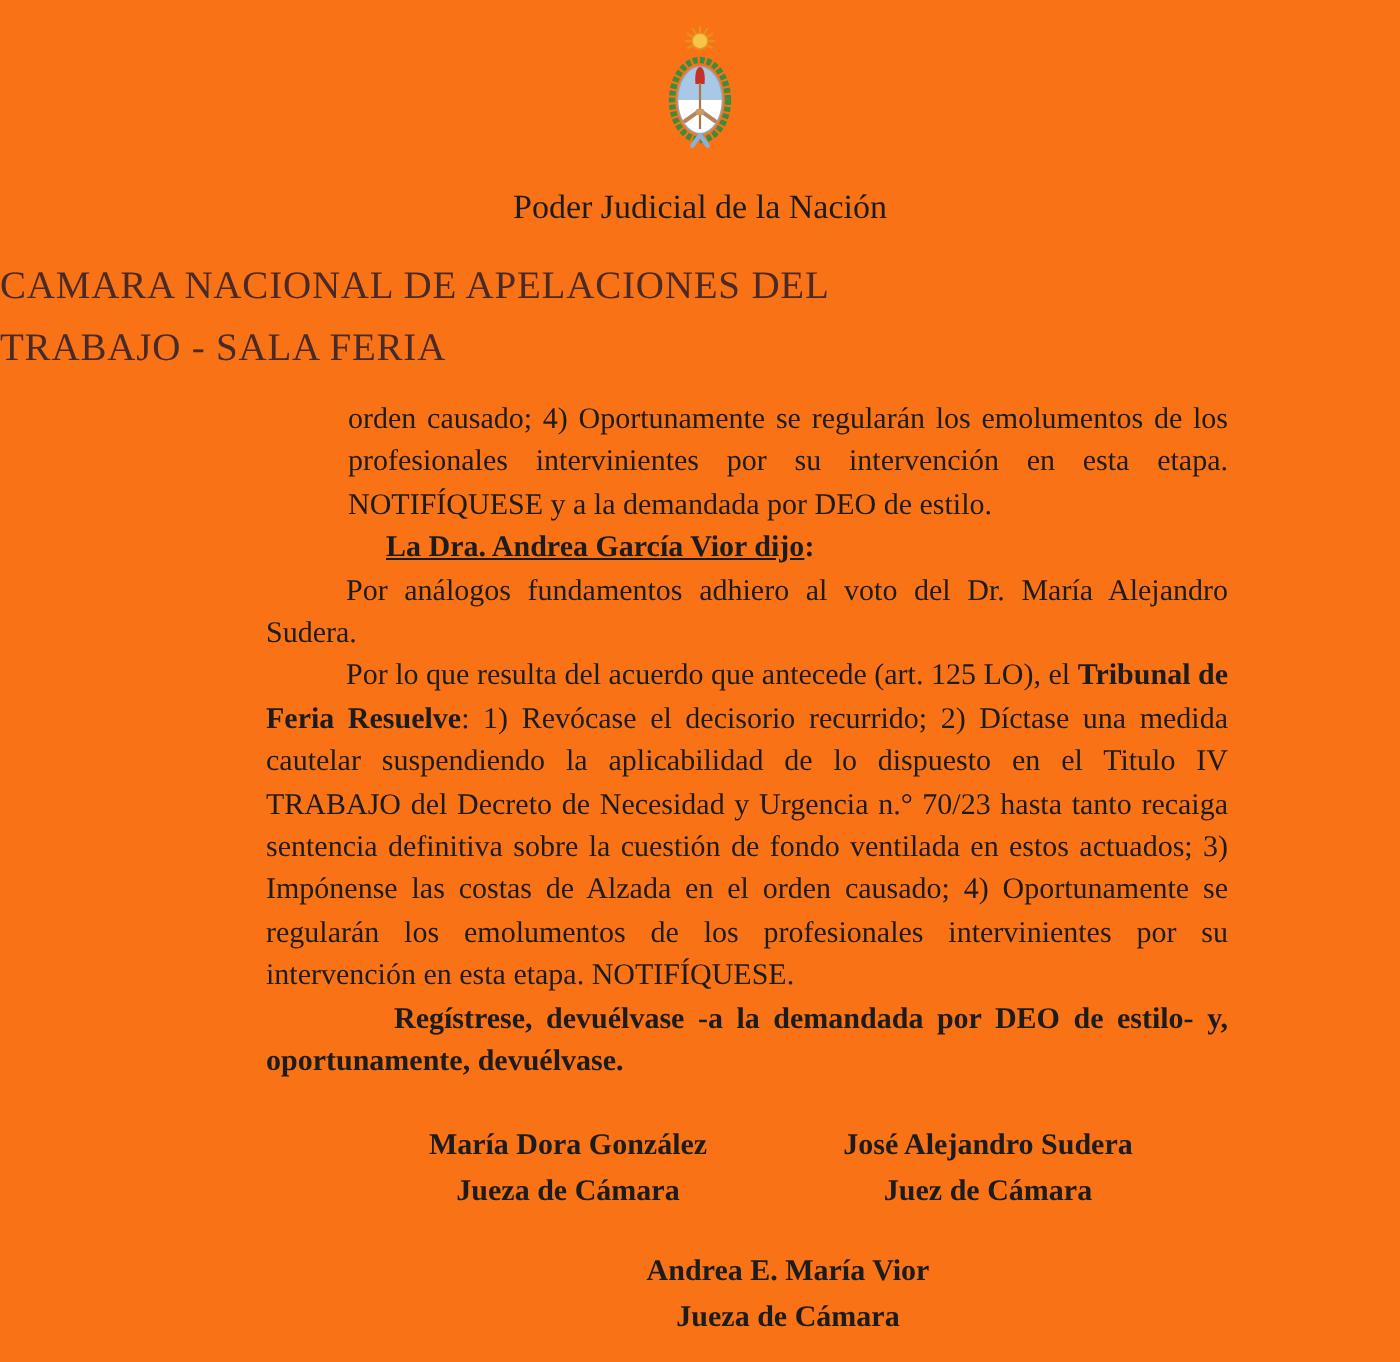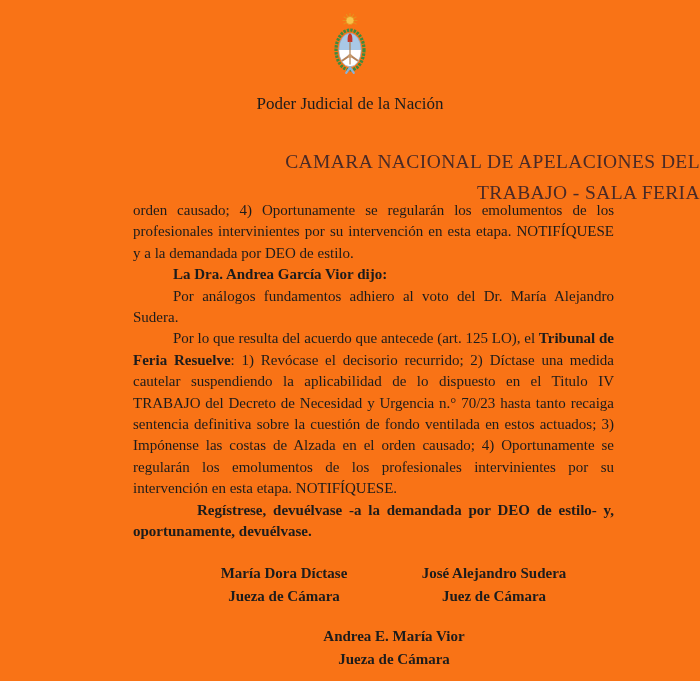--- a/index.html
+++ b/index.html
@@ -6,34 +6,33 @@
   .page{
     position:relative;width:700px;height:681px;background:#f97316;overflow:hidden;
     font-family:"Liberation Serif","DejaVu Serif",serif;color:#1c1c1c;
   }
   .coat{position:absolute;left:328px;top:13px;width:44px;height:64px;}
   .institution{
     position:absolute;top:93px;left:0;width:700px;text-align:center;
     font-size:17px;line-height:22px;color:#1c1c1c;
   }
   .doc-title{
-    position:absolute;top:129px;left:0;width:700px;text-align:right;
+    position:absolute;top:129px;left:0;width:700px;text-align:left;
     font-size:19.5px;line-height:30.5px;letter-spacing:.4px;
     color:var(--title_color,#4a2a26);
-    margin-top:18px;
   }
   .body-text{
     position:absolute;left:133px;top:200px;width:481px;
     font-size:15px;line-height:21.4px;text-align:justify;
   }
   .body-text p{margin:0;padding:0;text-indent:40px;}
-  .body-text p.no-indent{text-indent:0;}
+  .body-text p.no-indent{text-indent:0;margin-left:41px;}
   .body-text p.big-indent{text-indent:64px;}
   .bold{font-weight:bold;}
-  .underline{}
+  .underline{text-decoration:underline;margin-left:20px;}
   .sig{
     position:absolute;width:300px;text-align:center;
     font-weight:bold;font-size:15px;line-height:22.6px;
   }
   .sig-left{left:134px;top:562px;}
   .sig-right{left:344px;top:562px;}
   .sig-center{left:244px;top:625px;}
 </style>
 </head>
 <body>
@@ -85,21 +84,21 @@
     <p class="bold"><span class="underline">La Dra. Andrea García Vior dijo</span><span>:</span></p>
 
     <p><span>Por análogos fundamentos adhiero al voto del Dr. María Alejandro Sudera.</span></p>
 
     <p><span>Por lo que resulta del acuerdo que antecede (art. 125 LO), el </span><span class="bold">Tribunal de Feria Resuelve</span><span>: 1) Revócase el decisorio recurrido; 2) Díctase una medida cautelar suspendiendo la aplicabilidad de lo dispuesto en el Titulo IV TRABAJO del Decreto de Necesidad y Urgencia n.° 70/23 hasta tanto recaiga sentencia definitiva sobre la cuestión de fondo ventilada en estos actuados; 3) Impónense las costas de Alzada en el orden causado; 4) Oportunamente se regularán los emolumentos de los profesionales intervinientes por su intervención en esta etapa. NOTIFÍQUESE.</span></p>
 
     <p class="bold big-indent"><span>Regístrese, devuélvase -a la demandada por DEO de estilo- y, oportunamente, devuélvase.</span></p>
   </div>
 
   <div class="sig sig-left">
-    <div>María Dora Díctase</div>
+    <div>María Dora González</div>
     <div>Jueza de Cámara</div>
   </div>
 
   <div class="sig sig-right">
     <div>José Alejandro Sudera</div>
     <div>Juez de Cámara</div>
   </div>
 
   <div class="sig sig-center">
     <div>Andrea E. María Vior</div>

